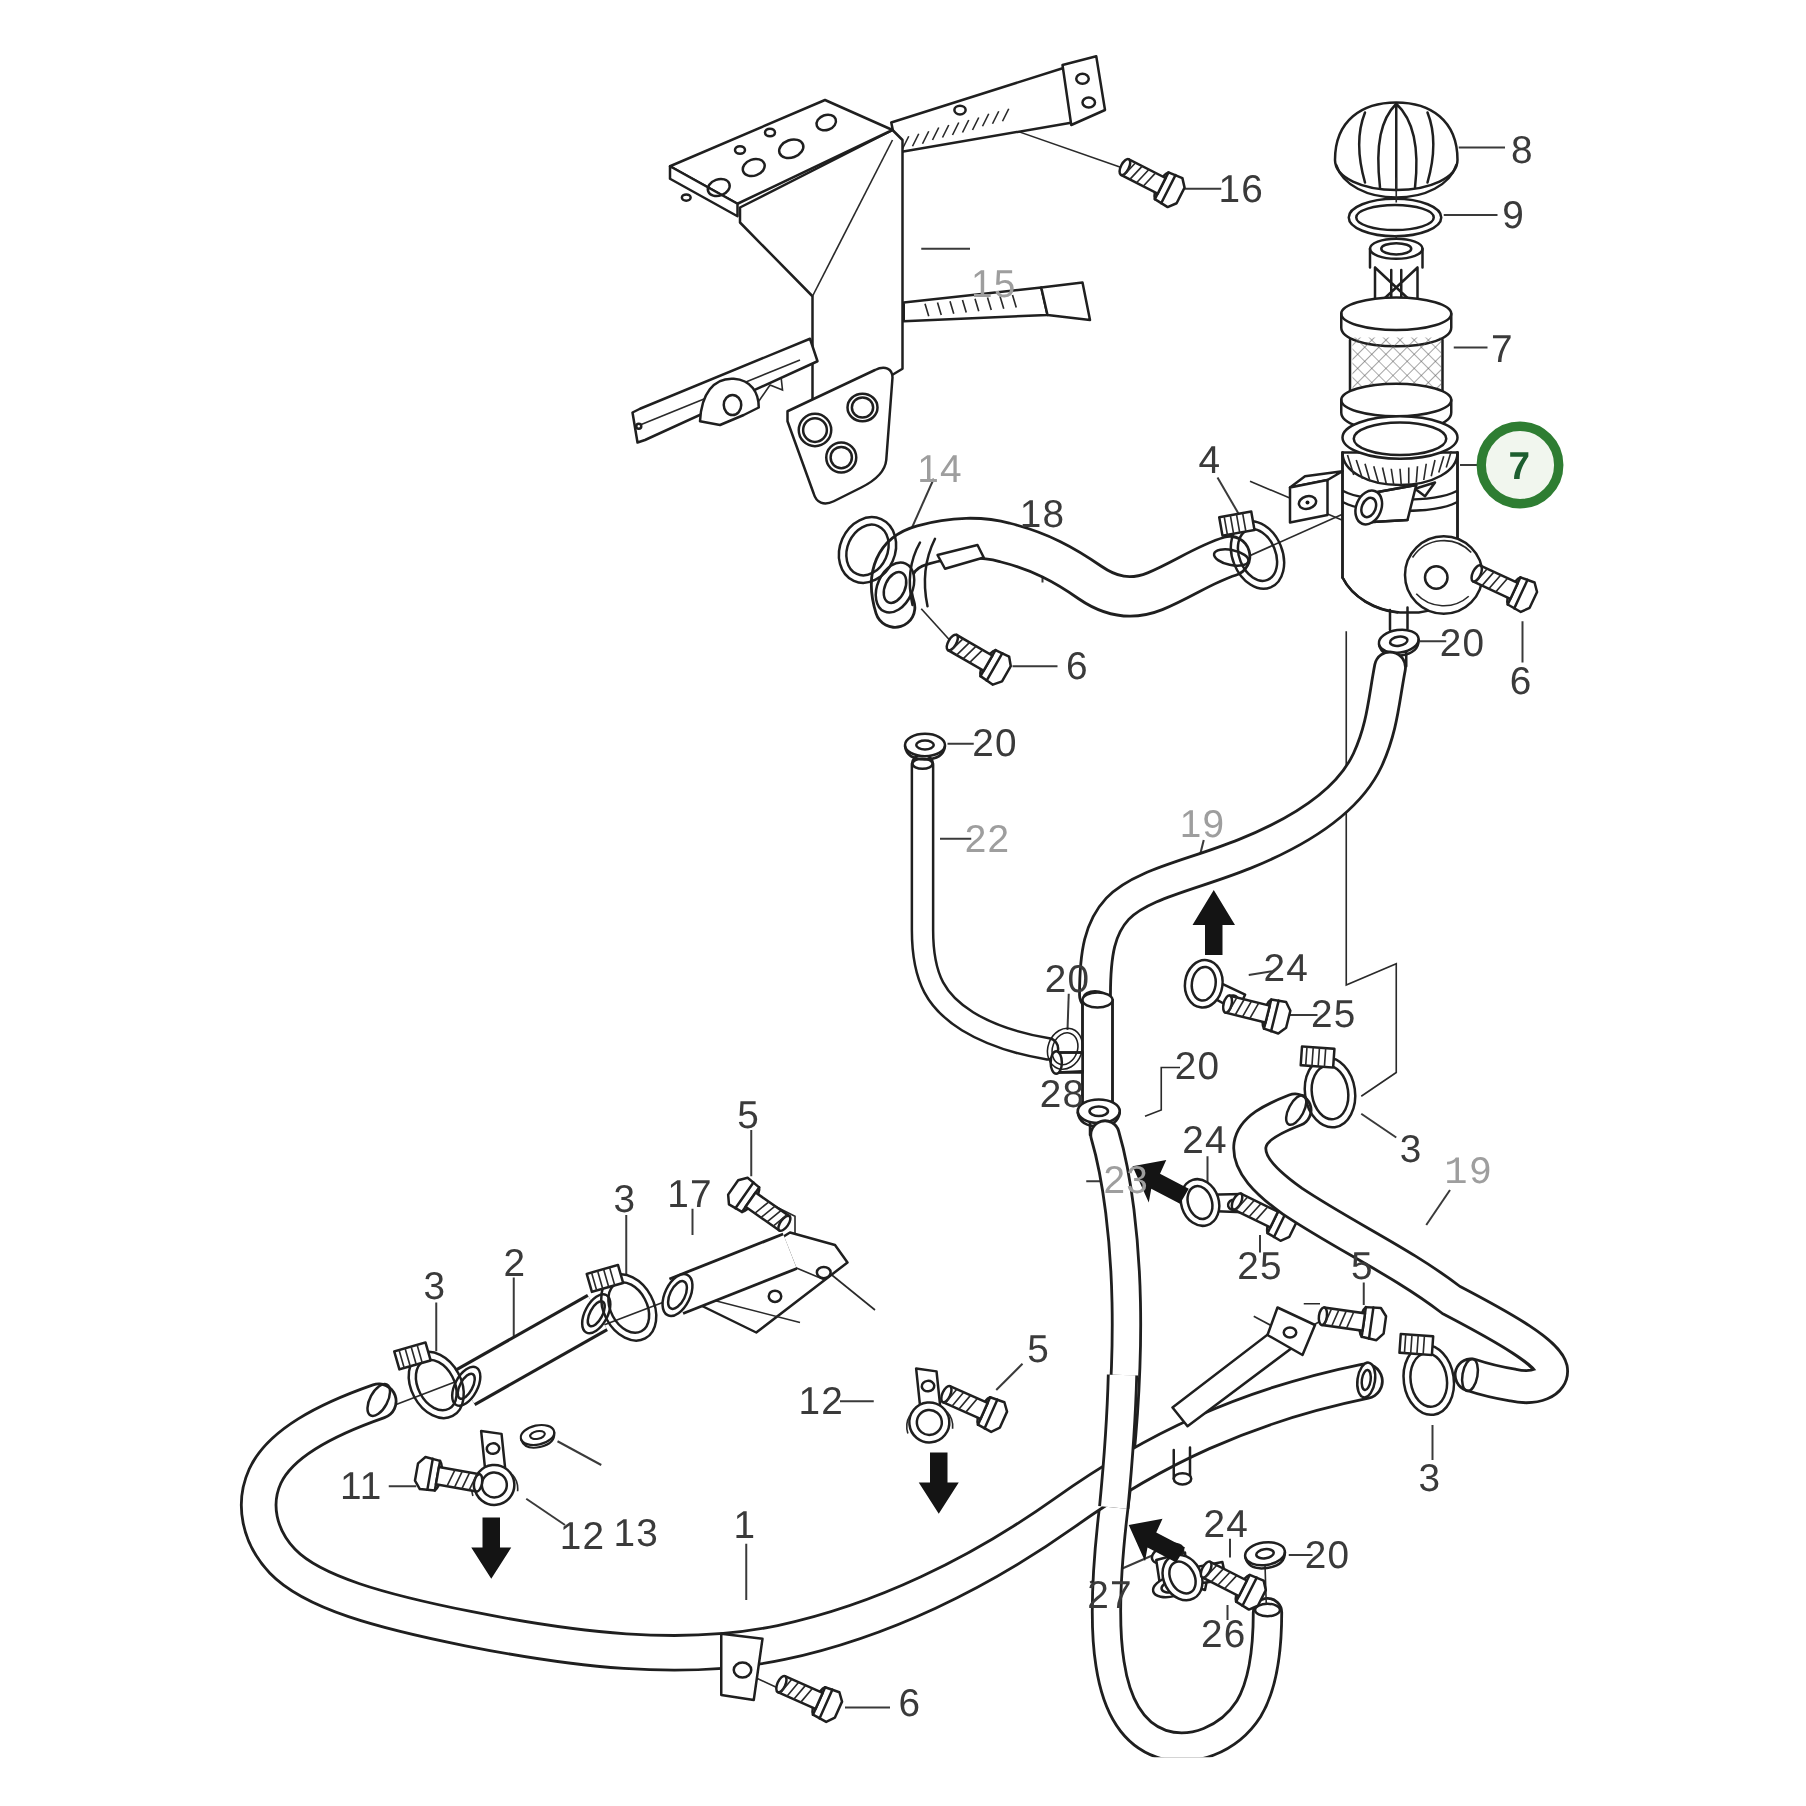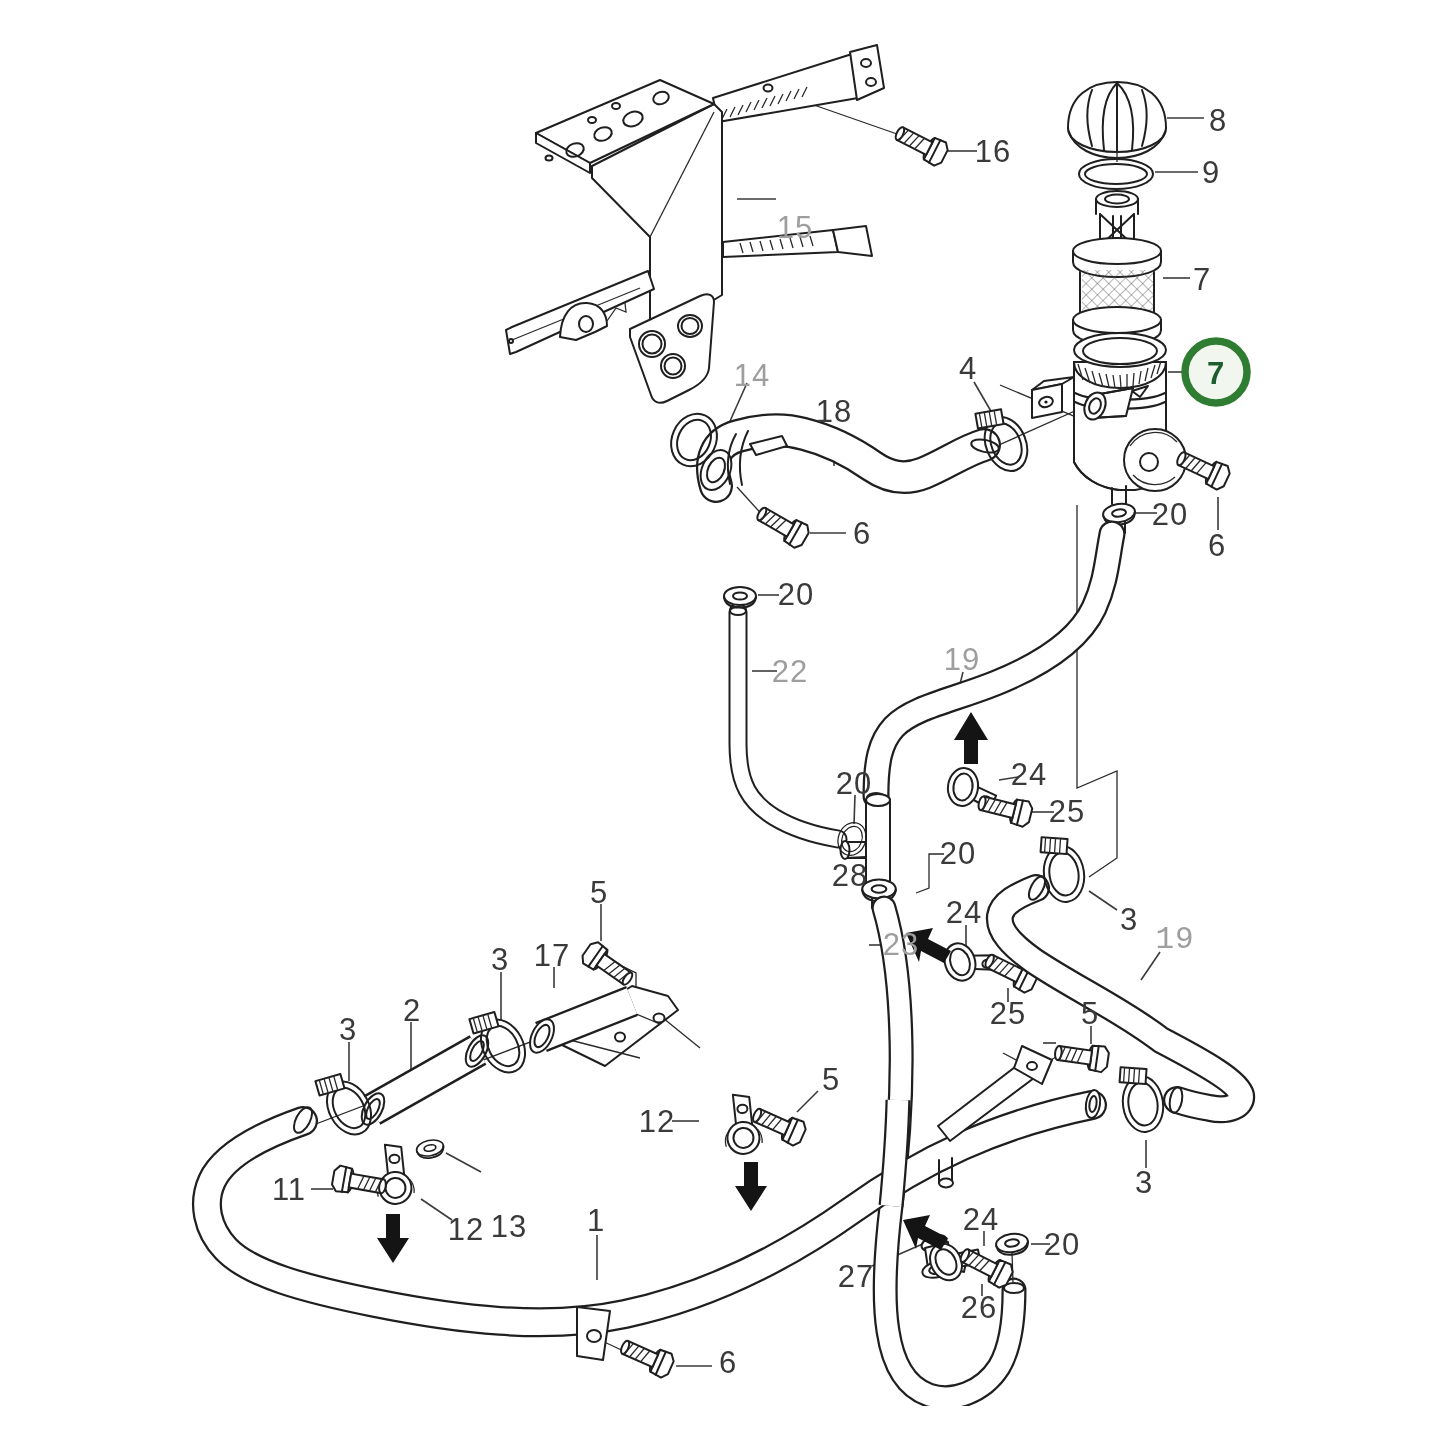--- a/index.html
+++ b/index.html
@@ -408,19 +408,19 @@
       <div class="co" style="left: 412px; top: 1010px;">2</div>
       <div class="co" style="left: 348px; top: 1029px;">3</div>
       <div class="co" style="left: 831px; top: 1079px;">5</div>
       <div class="co" style="left: 657px; top: 1121px;">12</div>
       <div class="co" style="left: 509px; top: 1182px; margin-top: 44px;">13</div>
       <div class="co" style="left: 289px; top: 1189px;">11</div>
       <div class="co" style="left: 466px; top: 1229px;">12</div>
       <div class="co" style="left: 596px; top: 1220px;">1</div>
       <div class="co" style="left: 1090px; top: 1013px;">5</div>
       <div class="co" style="left: 1144px; top: 1182px;">3</div>
-      <div class="co" style="left: 856px; top: 1276px;">27</div>
+      <div class="co" style="left: 888px; top: 1276px;">27</div>
       <div class="co" style="left: 981px; top: 1219px;">24</div>
       <div class="co" style="left: 1062px; top: 1244px;">20</div>
       <div class="co" style="left: 979px; top: 1307px;">26</div>
       <div class="co" style="left: 728px; top: 1362px;">6</div>
     </div>
 </div>
 
 </body></html>

